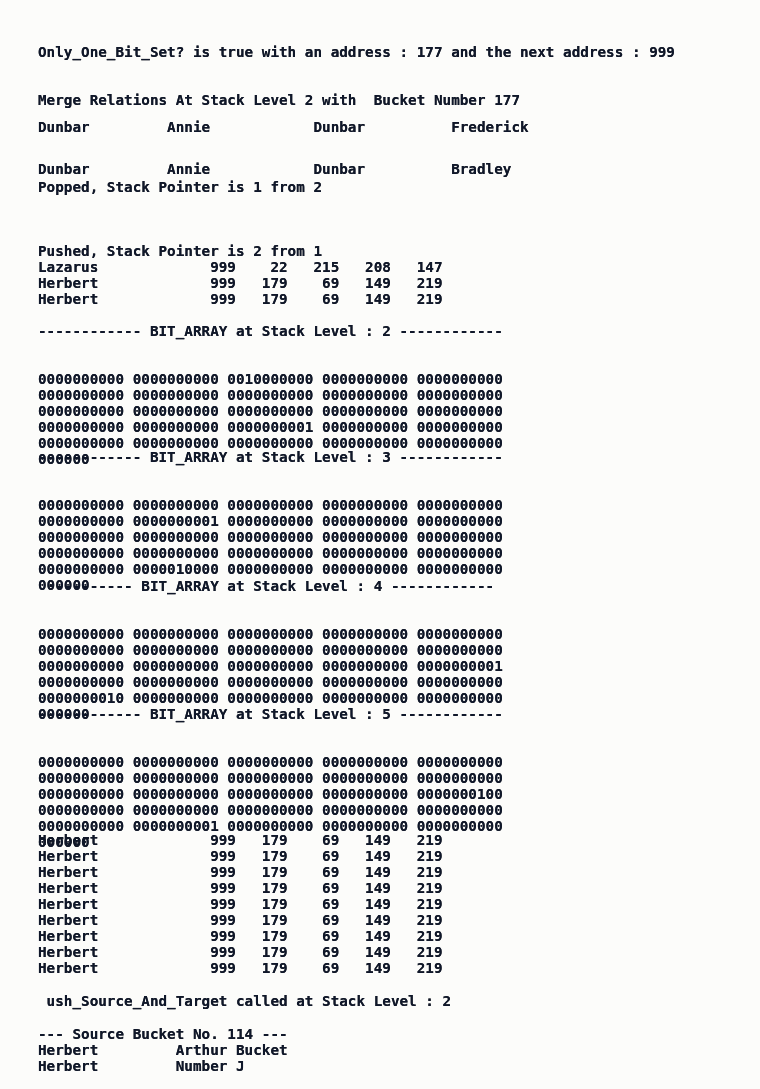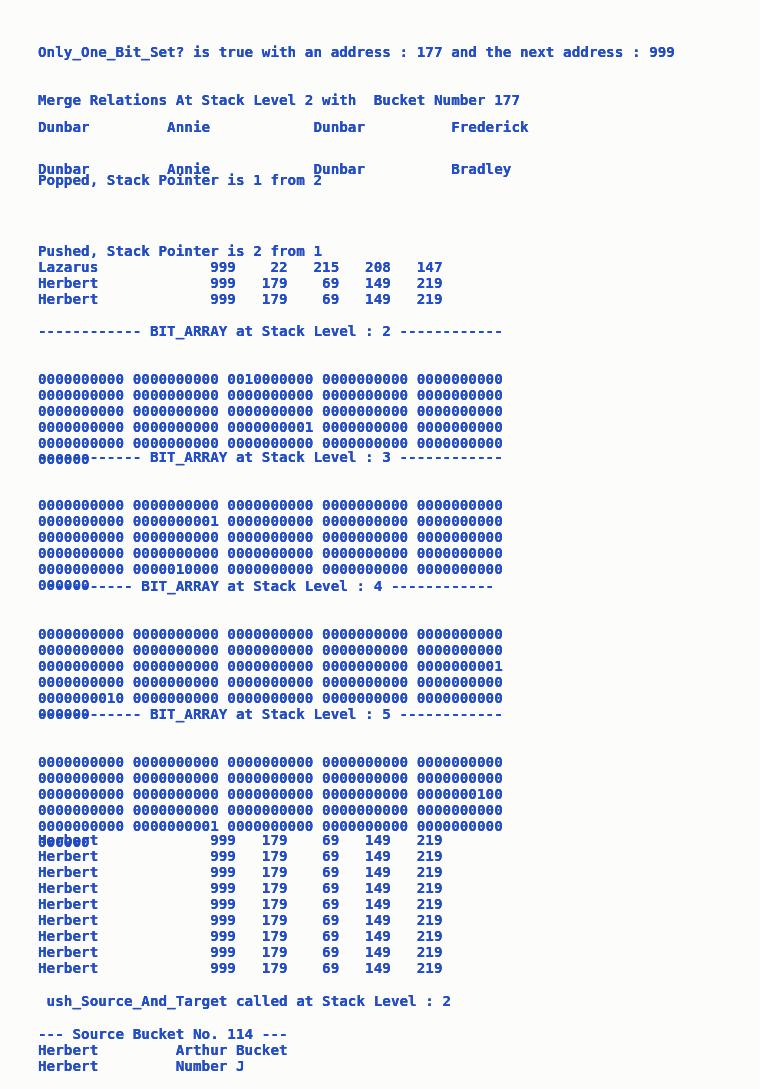--- a/index.html
+++ b/index.html
@@ -10,21 +10,21 @@
   }
   .sheet{
     position:relative;
     width:760px;height:1089px;
     background:#fcfcfa;
     overflow:hidden;
     font-family:"DejaVu Sans Mono", monospace;
     font-weight:700;
     font-size:14.3px;
     line-height:16px;
-    color:#1d4ed8;
+    color:#0f172a;
   }
   .sec{
     position:absolute;
     left:38px;
     white-space:pre;
   }
   .ln{
     white-space:pre;
     height:16px;
     text-shadow:0 0 .4px rgba(20,20,20,.85);
@@ -43,21 +43,21 @@
 
   <section class="sec" style="top:12px">
     <div class="ln">Only_One_Bit_Set? is true with an address : 177 and the next address : 999</div>
     <div class="ln">Merge Relations At Stack Level 2 with  Bucket Number 177</div>
   </section>
 
   <section class="sec name-rows" style="top:62px">
     <div><div class="ln">Dunbar         Annie            Dunbar          Frederick</div><div class="ln">Dunbar         Annie            Dunbar          Bradley</div></div>
   </section>
 
-  <section class="sec" style="top:140px">
+  <section class="sec" style="top:147px">
     <div class="ln">Popped, Stack Pointer is 1 from 2</div>
   </section>
 
 
   <section class="sec" style="top:211px">
     <div><div class="ln">Pushed, Stack Pointer is 2 from 1</div><div class="ln">Lazarus             999    22   215   208   147</div><div class="ln">Herbert             999   179    69   149   219</div><div class="ln">Herbert             999   179    69   149   219</div></div>
   </section>
 
   <section class="sec" style="top:291px">
     <div class="ln">------------ BIT_ARRAY at Stack Level : 2 ------------</div>

